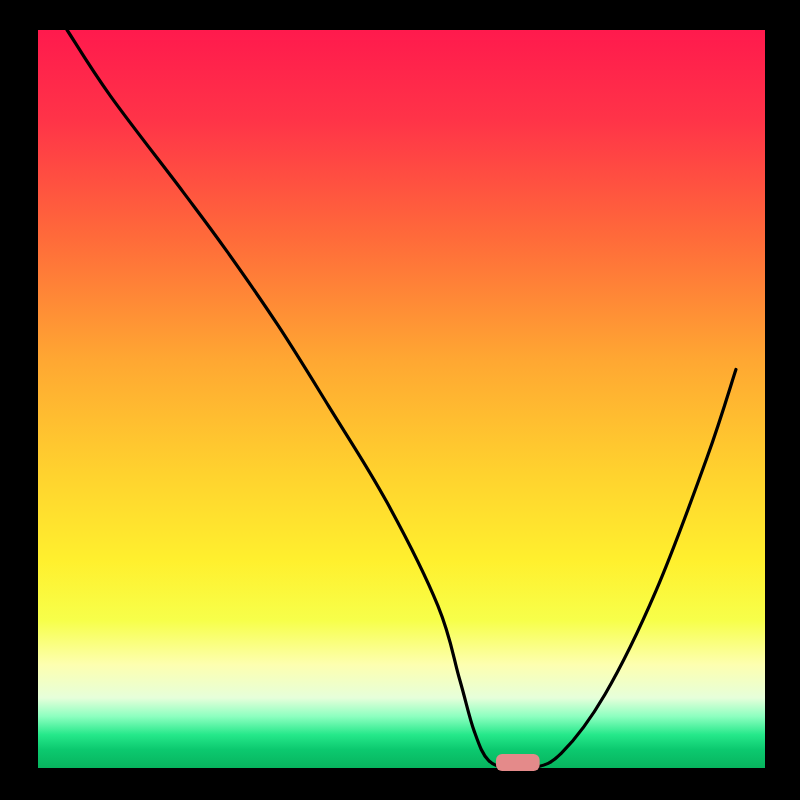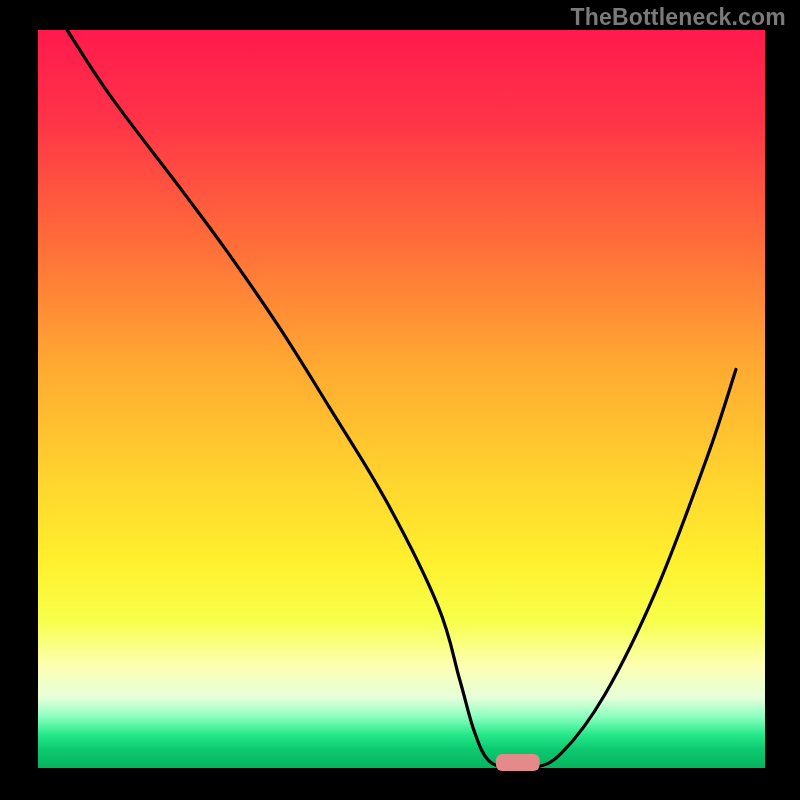--- a/index.html
+++ b/index.html
@@ -52,14 +52,13 @@
           <stop offset="95.5%" stop-color="#25e88a"></stop>
           <stop offset="97.5%" stop-color="#0cc96f"></stop>
           <stop offset="100%" stop-color="#07b45e"></stop>
         </linearGradient>
     </defs>
 
     <rect id="plot-bg" fill="url(#bg-grad)" x="38" y="30" width="727" height="738"></rect>
     <path id="curve" fill="none" stroke="#000" stroke-width="3.2" stroke-linecap="round" stroke-linejoin="round" d="M 67.08 30 C 74.9316 41.95559999999999, 89.7624 67.19519999999996, 110.7 96.41999999999996 C 131.6376 125.64479999999996, 162.4624 164.4636, 183.4 192.36 C 204.3376 220.2564, 210.00820000000002 227.48879999999997, 227.02 251.39999999999998 C 244.0318 275.3112, 259.5896 297.30359999999996, 277.91 325.2 C 296.23040000000003 353.0964, 309.17100000000005 374.4984, 328.8 406.38 C 348.429 438.2616, 367.33099999999996 466.4532, 386.96 502.32 C 406.589 538.1868, 424.764 573.7583999999999, 437.85 605.64 C 450.93600000000004 637.5216, 453.11699999999996 656.8572, 459.65999999999997 679.44 C 466.203 702.0228000000001, 468.9656 716.4876, 474.2 731.1 C 479.4344 745.7124, 482.197 753.9780000000001, 488.74 760.62 C 495.283 767.262, 502.6984 766.6716, 510.55 768 C 518.4016 769.3284, 523.1998 770.6568, 532.36 768 C 541.5202 765.3432, 548.3539999999999 766.524, 561.4399999999999 753.24 C 574.526 739.956, 588.0482000000001 723.4248, 605.0600000000001 694.2 C 622.0718 664.9752000000001, 637.6296 633.3888, 655.9499999999999 590.88 C 674.2703999999999 548.3712, 692.4454000000001 497.89200000000005, 706.84 458.04 C 721.2346 418.188, 730.6856 385.4208, 735.92 369.47999999999996"></path>
     <rect id="marker" rx="6" ry="6" x="496.01" y="753.93" width="43.61999999999989" height="17.07000000000005" fill="#e48a8a"></rect>
   </svg>
-  <div class="watermark">TheBottleneck.com</div>
 </div>
 
 </body></html>

